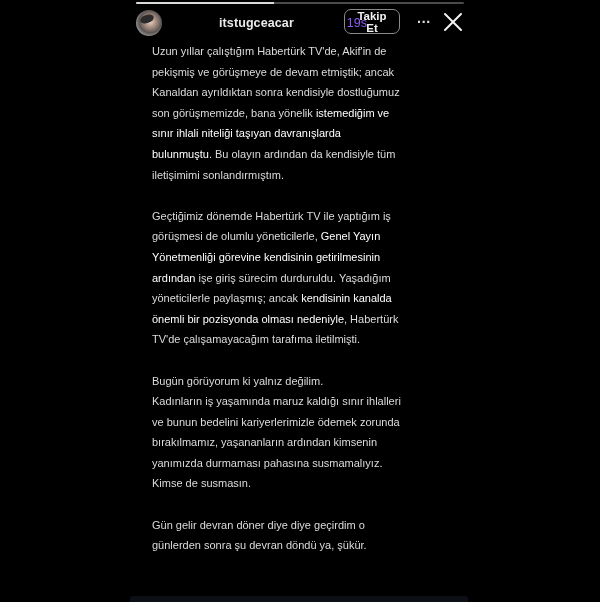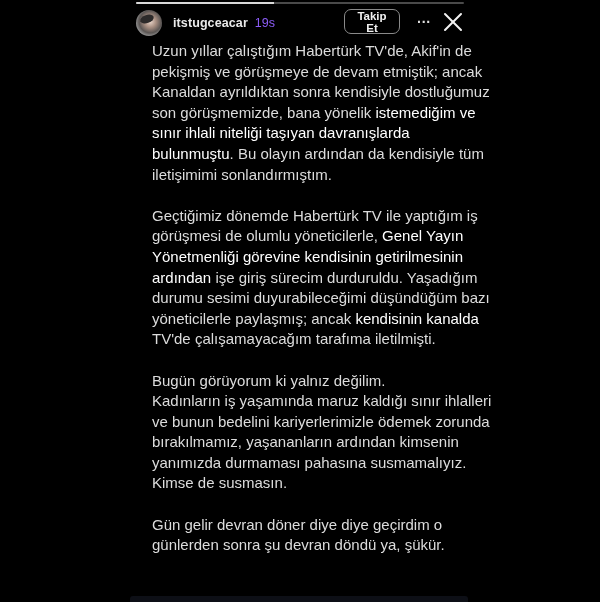--- a/index.html
+++ b/index.html
@@ -48,20 +48,21 @@
       background: #d9d9d9;
     }
     .header {
       position: absolute;
       left: 136px;
       top: 9px;
       width: 330px;
       height: 27px;
       display: flex;
       align-items: center;
+      gap: 46px;
     }
     .avatar {
       width: 26px;
       height: 26px;
       border-radius: 50%;
       background: radial-gradient(circle at 55% 45%, #e8d4c8 0%, #a88f82 28%, #5a5553 55%, #9a9a9a 75%, #d0d0d0 100%);
       flex: 0 0 auto;
       position: relative;
       overflow: hidden;
     }
@@ -128,21 +129,21 @@
       top: 3px;
       width: 20px;
       height: 20px;
       cursor: pointer;
     }
     .content {
       position: absolute;
       left: 152px;
       top: 41px;
       width: 310px;
-      font-size: 15px;
+      font-size: 11px;
       line-height: 20.6px;
       color: #dcdcdc;
     }
     .para {
       margin: 0 0 20.6px 0;
     }
     .para:last-child {
       margin-bottom: 0;
     }
     .line {
@@ -190,22 +191,22 @@
       <span class="line"><span>son görüşmemizde, bana yönelik </span><span class="b">istemediğim ve</span></span>
       <span class="line"><span class="b">sınır ihlali niteliği taşıyan davranışlarda</span></span>
       <span class="line"><span class="b">bulunmuştu</span><span>. Bu olayın ardından da kendisiyle tüm</span></span>
       <span class="line"><span>iletişimimi sonlandırmıştım.</span></span>
     </div>
     <div class="para">
       <span class="line"><span>Geçtiğimiz dönemde Habertürk TV ile yaptığım iş</span></span>
       <span class="line"><span>görüşmesi de olumlu yöneticilerle, </span><span class="b">Genel Yayın</span></span>
       <span class="line"><span class="b">Yönetmenliği görevine kendisinin getirilmesinin</span></span>
       <span class="line"><span class="b">ardından</span><span> işe giriş sürecim durduruldu. Yaşadığım</span></span>
-      <span class="line"><span>durumu sesimi duyurabileceğimi düşündüğüm bazı</span></span>
       <span class="line"><span>yöneticilerle paylaşmış; ancak </span><span class="b">kendisinin kanalda</span></span>
+      <span class="line"><span class="b">önemli bir pozisyonda olması nedeniyle</span><span>, Habertürk</span></span>
       <span class="line"><span>TV'de çalışamayacağım tarafıma iletilmişti.</span></span>
     </div>
     <div class="para">
       <span class="line"><span>Bugün görüyorum ki yalnız değilim.</span></span>
       <span class="line"><span>Kadınların iş yaşamında maruz kaldığı sınır ihlalleri</span></span>
       <span class="line"><span>ve bunun bedelini kariyerlerimizle ödemek zorunda</span></span>
       <span class="line"><span>bırakılmamız, yaşananların ardından kimsenin</span></span>
       <span class="line"><span>yanımızda durmaması pahasına susmamalıyız.</span></span>
       <span class="line"><span>Kimse de susmasın.</span></span>
     </div>

